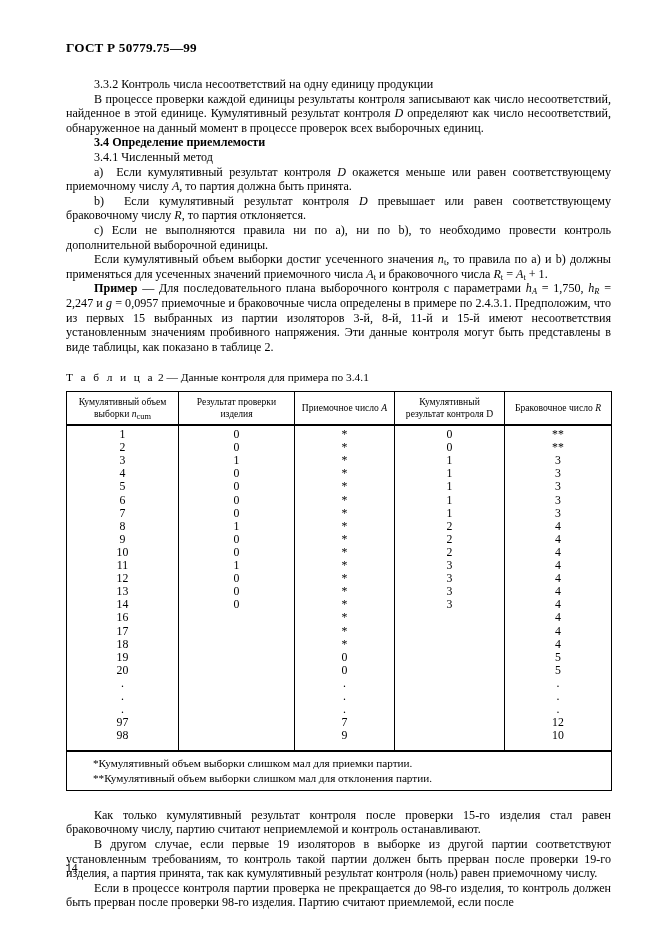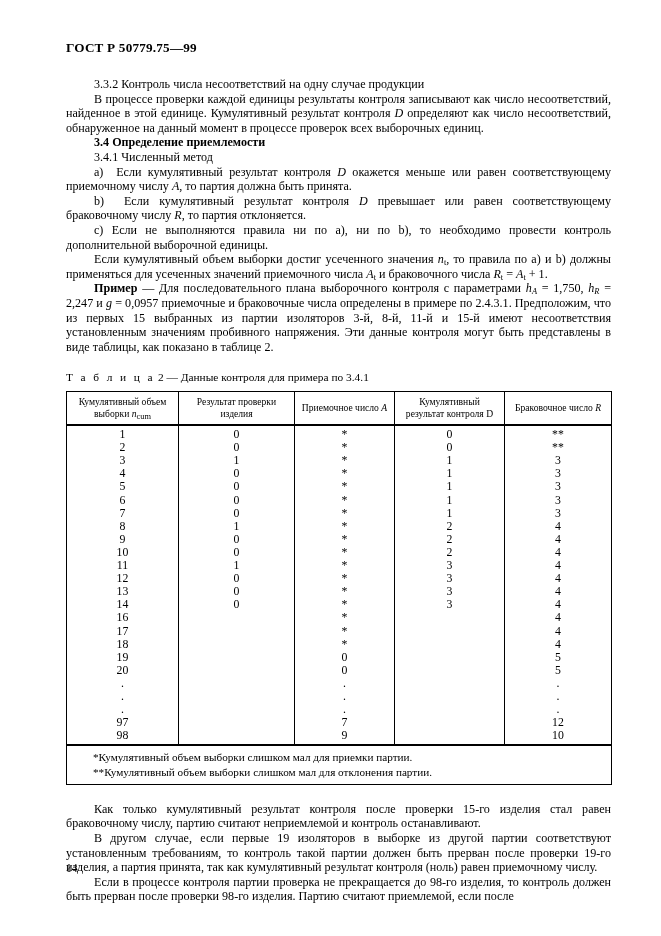--- a/index.html
+++ b/index.html
@@ -92,21 +92,21 @@
   table.data tbody td {
     height: 13.1px;
     line-height: 13.1px;
     border-top: none;
     border-bottom: none;
     font-size: 11.8px;
   }
   table.data tbody tr:first-child td { padding-top: 2px; }
   table.data tbody tr.last td {
     border-bottom: 2px solid #000000;
-    padding-bottom: 2px;
+    padding-bottom: 8px;
     font-family: Liberation Serif, serif;
   }
   table.data tfoot td {
     border-top: 2px solid #000000;
     text-align: left;
     font-size: 11.2px;
     line-height: 14.2px;
     padding: 4px 0 5px 26px;
   }
   table.data tfoot td div { white-space: nowrap; font-family: Liberation Serif, serif; }
@@ -131,21 +131,21 @@
 </style>
 </head>
 <body>
 
 <div class="page">
 
   <div class="doc-header">ГОСТ Р 50779.75—99</div>
 
   <div class="content">
 
-    <p>3.3.2  Контроль числа несоответствий на одну случае продукции</p>
+    <p>3.3.2  Контроль числа несоответствий на одну единицу продукции</p>
 
     <p>В процессе проверки каждой единицы результаты контроля записывают как число несоответствий, найденное в этой единице. Кумулятивный результат контроля <span class="i">D</span> определяют как число несоответствий, обнаруженное на данный момент в процессе проверок всех выборочных единиц.</p>
 
     <p class="b">3.4  Определение приемлемости</p>
 
     <p>3.4.1  Численный метод</p>
 
     <p>a)&nbsp; Если кумулятивный результат контроля <span class="i">D</span> окажется меньше или равен соответствующему приемочному числу <span class="i">A</span>, то партия должна быть принята.</p>
 
     <p>b)&nbsp; Если кумулятивный результат контроля <span class="i">D</span> превышает или равен соответствующему браковочному числу <span class="i">R</span>, то партия отклоняется.</p>

